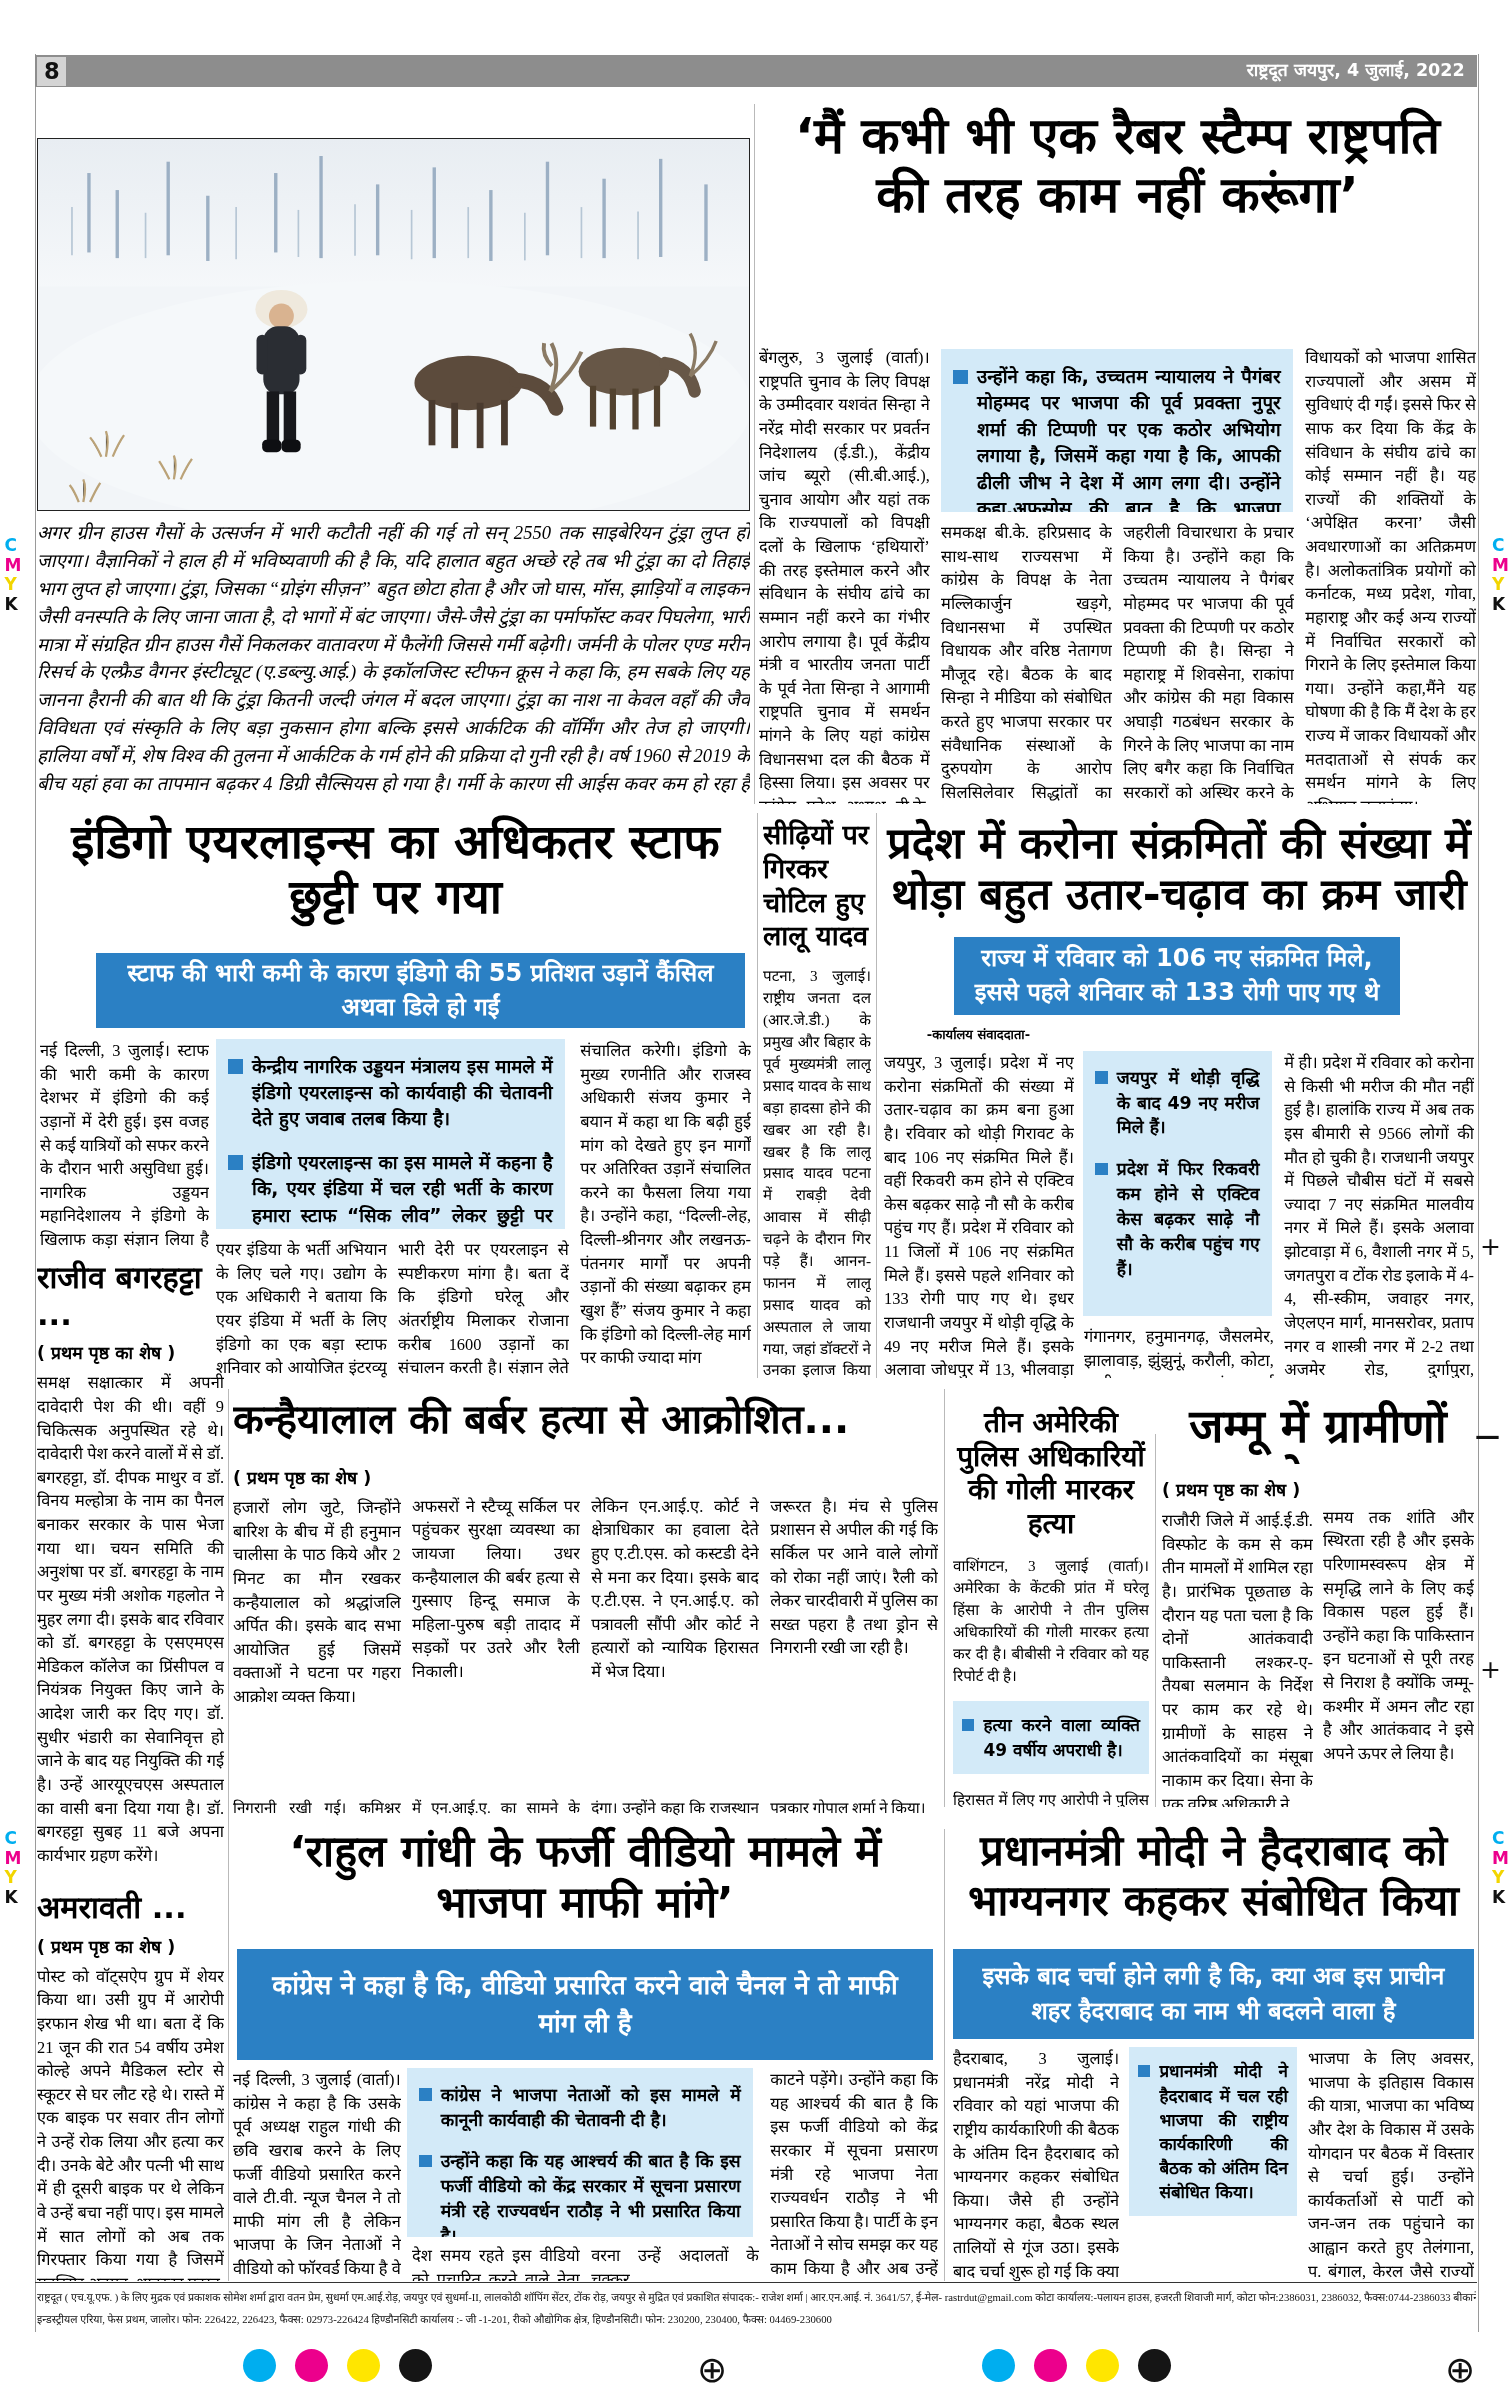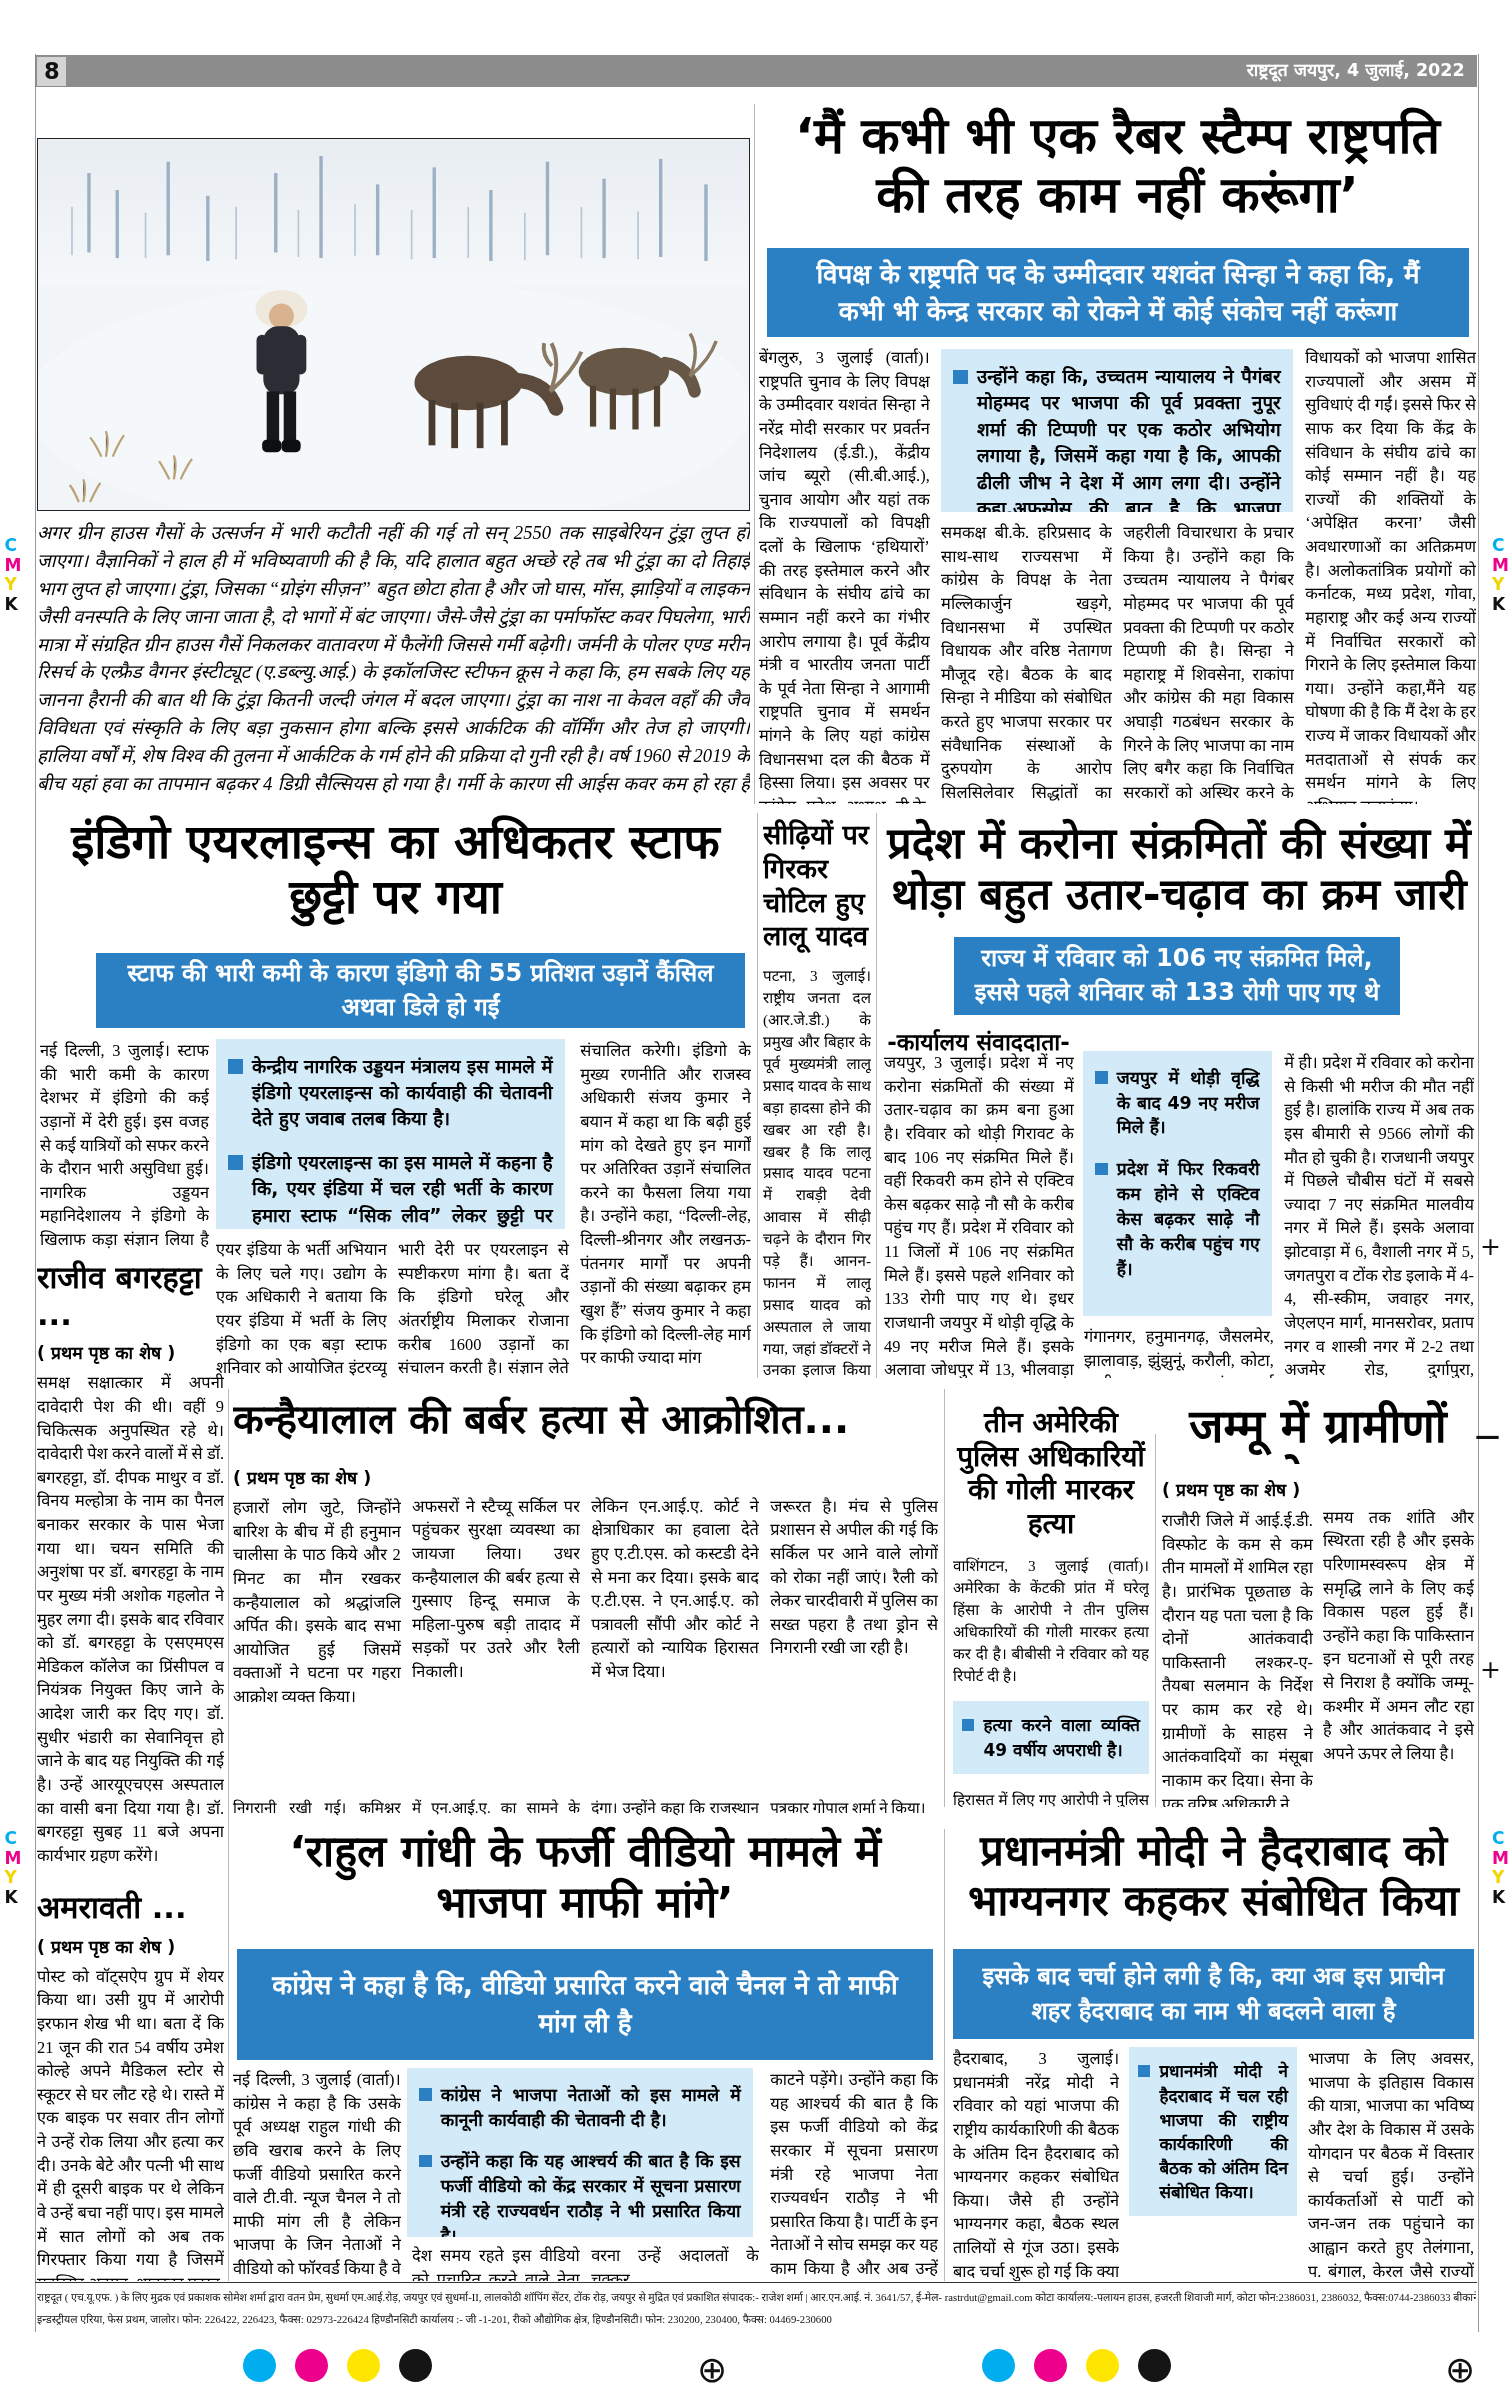--- a/index.html
+++ b/index.html
@@ -18,21 +18,21 @@
   .callout{background:#d3eaf8;padding:14.7px 12.4px;display:flex;flex-direction:column;gap:17px;box-sizing:border-box;}
   .c-item{display:flex;gap:9px;font-family:"DejaVu Sans",sans-serif;font-weight:700;
           font-size:18.6px;line-height:1.42;text-align:justify;}
   .sq{width:14.7px;height:14.7px;background:#2b80c4;flex:none;margin-top:5.6px;}
   .vrule{width:0.6px;background:#b9b9b9;}
   .hdrbar{background:#8d8d8d;display:flex;align-items:center;}
   .pageno{background:#d4d4d4;color:#111;font:700 22.6px/1 "DejaVu Sans",sans-serif;
           width:29px;height:29px;display:flex;align-items:center;justify-content:center;margin-left:2.3px;}
   .masthead{color:#fff;font:700 17.5px/1 "DejaVu Sans",sans-serif;margin-left:auto;margin-right:12.4px;}
   .caption{font:italic 18.6px/1.5 "Liberation Serif",serif;text-align:justify;}
-  .byline{font-family:"DejaVu Sans",sans-serif;font-weight:700;text-align:center;font-size:23px;}
+  .byline{font-family:"DejaVu Sans",sans-serif;font-weight:700;text-align:center;font-size:13px;}
   .cmyk{display:flex;flex-direction:column;font:700 17px/1.15 "DejaVu Sans",sans-serif;}
   .cmyk span:nth-child(1){color:#00aeef}.cmyk span:nth-child(2){color:#ec008c}
   .cmyk span:nth-child(3){color:#f2d500}.cmyk span:nth-child(4){color:#111}
   .dotrow{display:flex;gap:19px;}
   .dot{width:33px;height:33px;border-radius:50%;}
   .d-c{background:#00aeef}.d-m{background:#ec008c}.d-y{background:#ffe600}.d-k{background:#151515}
   .reg{font:25px/1 "DejaVu Sans",sans-serif;color:#111;}
   .imprint{font:10.7px/1.5 "Liberation Serif",serif;text-align:justify;color:#111;}
   .clip{overflow:hidden;}
 </style>
@@ -157,23 +157,20 @@
       </g>
     </svg>
   </div>
 
   <div class="abs caption clip" style="left:37px;top:519px;width:713px;height:282px;">अगर ग्रीन हाउस गैसों के उत्सर्जन में भारी कटौती नहीं की गई तो सन् 2550 तक साइबेरियन टुंड्रा लुप्त हो जाएगा। वैज्ञानिकों ने हाल ही में भविष्यवाणी की है कि, यदि हालात बहुत अच्छे रहे तब भी टुंड्रा का दो तिहाई भाग लुप्त हो जाएगा। टुंड्रा, जिसका “ग्रोइंग सीज़न” बहुत छोटा होता है और जो घास, मॉस, झाड़ियों व लाइकन जैसी वनस्पति के लिए जाना जाता है, दो भागों में बंट जाएगा। जैसे-जैसे टुंड्रा का पर्माफॉस्ट कवर पिघलेगा, भारी मात्रा में संग्रहित ग्रीन हाउस गैसें निकलकर वातावरण में फैलेंगी जिससे गर्मी बढ़ेगी। जर्मनी के पोलर एण्ड मरीन रिसर्च के एल्फ्रैड वैगनर इंस्टीट्यूट (ए.डब्ल्यु.आई.) के इकॉलजिस्ट स्टीफन क्रूस ने कहा कि, हम सबके लिए यह जानना हैरानी की बात थी कि टुंड्रा कितनी जल्दी जंगल में बदल जाएगा। टुंड्रा का नाश ना केवल वहाँ की जैव विविधता एवं संस्कृति के लिए बड़ा नुकसान होगा बल्कि इससे आर्कटिक की वॉर्मिंग और तेज हो जाएगी। हालिया वर्षों में, शेष विश्व की तुलना में आर्कटिक के गर्म होने की प्रक्रिया दो गुनी रही है। वर्ष 1960 से 2019 के बीच यहां हवा का तापमान बढ़कर 4 डिग्री सैल्सियस हो गया है। गर्मी के कारण सी आईस कवर कम हो रहा है और आर्कटिक की भूमि भी प्रभावित हो रही है इसलिए साइबेरियन लार्च (देवदार) फॉरैस्ट का उत्तर की ओर विस्तार हो रहा है। ये जंगल कितनी जल्दी टुंड्रा के घास, झाड़ी वाले इकोसिस्टम की जगह ले लेंगे यह अभी पता नहीं है। जलवायु परिवर्तन की वजह से वृक्षों की सीमा में आ रहा परिवर्तन विश्व में एक जैसा नहीं है। कुछ क्षेत्रों में वृक्षों का विस्तार उत्तर की तरफ हुआ है तो कहीं वे पूर्ववत हैं। कुछ स्थानों पर पीछे भी हटे हैं। शोधकर्ताओं ने कम्प्यूटर मॉडल पर किए शोध में पाया कि तापमान बढ़ने की वजह से पेड़ जब उत्तर की ओर बढ़ने लगते हैं तो बहुत कम समय में ऐसा होता है और यदि तापमान ठंडा होगा तो भी उनके लौटने की संभावना नहीं होती। अगर 2100 तक कार्बन उत्सर्जन शून्य हो जाए और वैश्विक तापमान का बढ़ना 2 डिग्री सैंटिग्रेड के नीचे रहे तब भी सन् 2500 तक 32.7 प्रतिशत टुंड्रा ही बचेगा, ओर वो भी विभाजित। अर्थात् दो मिनी टुंड्रा होंगे, एक सुदूर पूर्व में चूकॉटका और दूसरा सुदूर उत्तर में टेमीर पैनिनसुला।</div>
 
   <div class="abs vrule" style="left:754px;top:104px;height:700px;"></div>
 
   <div class="abs headline clip" style="left:762px;top:107px;width:711px;height:138px;font-size:50px;">‘मैं कभी भी एक रैबर स्टैम्प राष्ट्रपति की तरह काम नहीं करूंगा’</div>
 
-  <div class="abs bluebar" style="left:767px;top:248px;width:702px;height:89px;font-size:26px;line-height:1.4;padding:0 22.6px;box-sizing:border-box;">
-    <span>विपक्ष के राष्ट्रपति पद के उम्मीदवार यशवंत सिन्हा ने कहा कि, मैं कभी भी केन्द्र सरकार को रोकने में कोई संकोच नहीं करूंगा</span>
-  </div>
 
   <div class="abs" style="left:759px;top:346px;width:717px;height:458px;">
     <div class="callout abs" style="left:182px;top:3.4px;width:352px;height:163px;overflow:hidden;">
       <div class="c-item">
         <div class="sq"></div>
         <span>उन्होंने कहा कि, उच्चतम न्यायालय ने पैगंबर मोहम्मद पर भाजपा की पूर्व प्रवक्ता नुपूर शर्मा की टिप्पणी पर एक कठोर अभियोग लगाया है, जिसमें कहा गया है कि, आपकी ढीली जीभ ने देश में आग लगा दी। उन्होंने कहा,अफसोस की बात है कि भाजपा समर्थक उनकी टिप्पणी की निंदा करने के लिए माननीय उच्चतम न्यायालय को ट्रोल कर रहे हैं।</span>
       </div>
     </div>
     <div class="cols clip" style="height:458px;">
       <div class="col bodytxt clip">बेंगलुरु, 3 जुलाई (वार्ता)। राष्ट्रपति चुनाव के लिए विपक्ष के उम्मीदवार यशवंत सिन्हा ने नरेंद्र मोदी सरकार पर प्रवर्तन निदेशालय (ई.डी.), केंद्रीय जांच ब्यूरो (सी.बी.आई.), चुनाव आयोग और यहां तक कि राज्यपालों को विपक्षी दलों के खिलाफ ‘हथियारों’ की तरह इस्तेमाल करने और संविधान के संघीय ढांचे का सम्मान नहीं करने का गंभीर आरोप लगाया है। पूर्व केंद्रीय मंत्री व भारतीय जनता पार्टी के पूर्व नेता सिन्हा ने आगामी राष्ट्रपति चुनाव में समर्थन मांगने के लिए यहां कांग्रेस विधानसभा दल की बैठक में हिस्सा लिया। इस अवसर पर कांग्रेस प्रदेश अध्यक्ष डी.के. शिवकुमार, विधानसभा दल के नेता सिद्धारमैया और परिषद में उनके</div>

